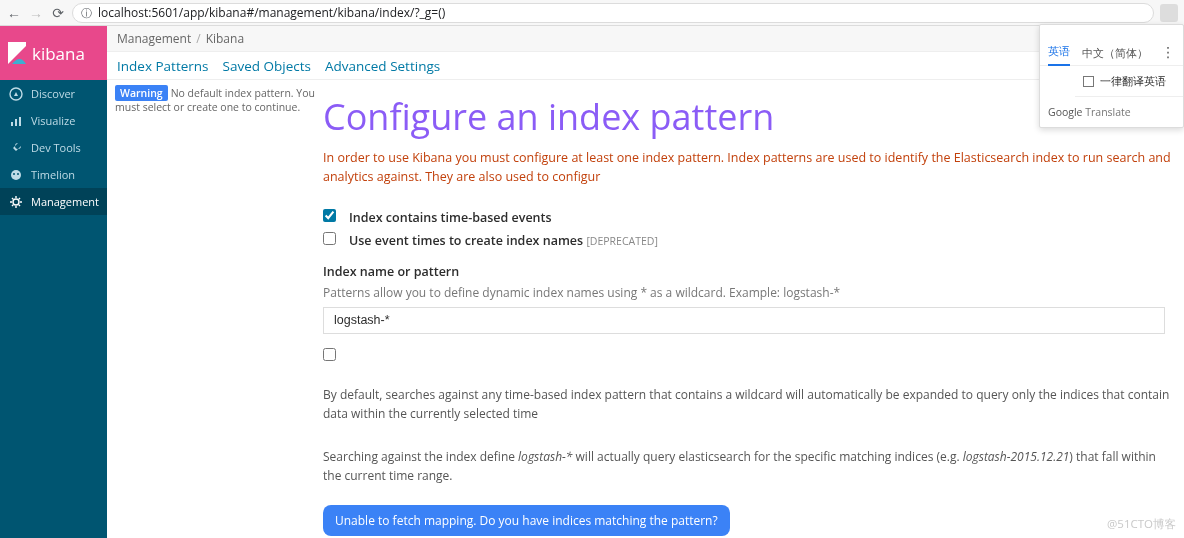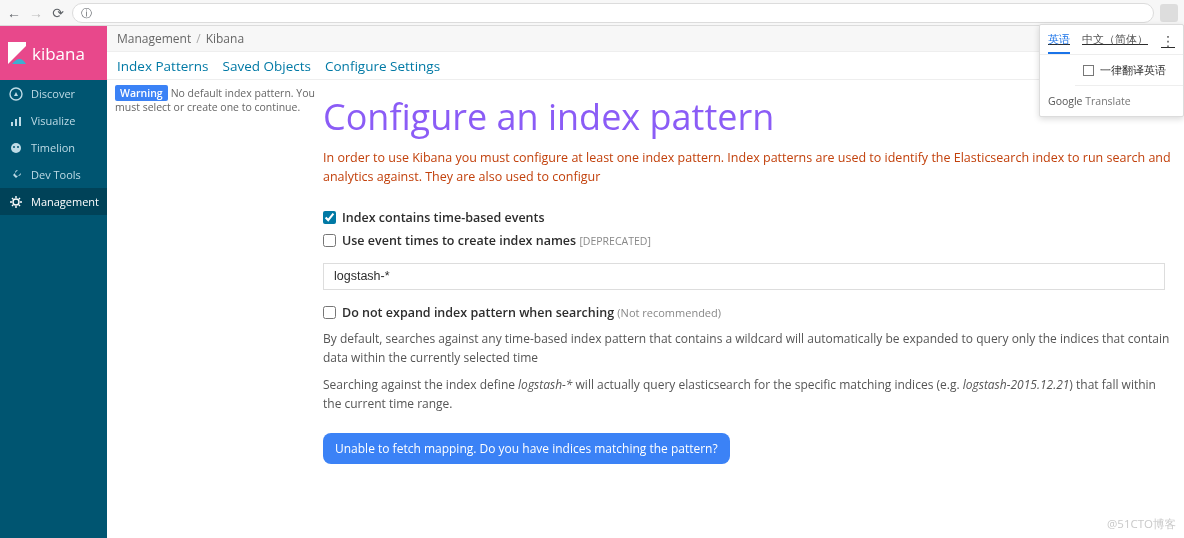--- a/index.html
+++ b/index.html
@@ -32,60 +32,61 @@
 .content-row { flex: 1; display: flex; overflow: hidden; }
 
 .warn-col { width: 216px; padding: 6px 8px; }
 .warn-box { font-size: 10.5px; color: #666; line-height: 1.35; }
 .warn-label { background: #3b82f6; color: #fff; padding: 1px 5px; border-radius: 2px; font-weight: 600; margin-right: 3px; font-size: 10.5px; }
 
 .page { flex: 1; padding: 12px 10px 0 0; overflow: hidden; }
 .page h1 { font-size: 36px; font-weight: 400; color: #8b5cf6; margin-bottom: 8px; }
 .intro { font-size: 12.5px; color: #c2410c; margin-bottom: 22px; line-height: 1.5; }
 
-.form-row { margin-bottom: 6px; font-size: 12.5px; display: flex; align-items: center; gap: 6px; }
+.form-row { margin-bottom: 6px; font-size: 12.5px; display: flex; align-items: flex-start; gap: 13px; }
 .form-row input[type=checkbox] { accent-color: #0079a5; }
 .form-row label { color: #2d2d2d; }
 .form-row .bold { font-weight: 600; }
 .form-row .dep { font-size: 10.5px; color: #888; font-weight: 400; }
 
 .field-block { margin-top: 14px; }
 .field-label { font-weight: 600; font-size: 12.5px; margin-bottom: 4px; }
 .field-help { font-size: 12px; color: #777; margin-bottom: 6px; }
 .text-input { width: 99%; height: 27px; border: 1px solid #ddd; padding: 0 10px; font-size: 12.5px; color: #2d2d2d; }
 
 .expand-block { margin-top: 14px; }
 .notrec { font-size: 11px; color: #888; font-weight: 400; }
-.expl { font-size: 12px; color: #555; margin-top: 8px; line-height: 1.6; }
+.expl { font-size: 12px; color: #555; margin-top: 24px; line-height: 1.6; }
 .expl em { font-style: italic; }
 
 .fetch-btn { display: inline-block; margin-top: 20px; background: #3b82f6; color: #fff; font-size: 12px; padding: 7px 12px; border-radius: 8px; cursor: default; }
 
 .translate-pop { position: absolute; top: 24px; right: 0; width: 145px; background: #fff; border: 1px solid #dcdcdc; box-shadow: 0 2px 6px rgba(0,0,0,0.15); border-radius: 2px; font-size: 11px; z-index: 100; }
-.translate-pop .tabs { display: flex; align-items: flex-start; border-bottom: 1px solid #eee; padding: 6px 8px 4px; text-decoration: underline; }
+.translate-pop .tabs { display: flex; align-items: flex-end; border-bottom: 1px solid #eee; padding: 17px 8px 4px; }
 .translate-pop .tab { color: #555; cursor: pointer; }
 .translate-pop .tab.active { color: #1a73e8; border-bottom: 2px solid #1a73e8; padding-bottom: 5px; margin-bottom: -5px; }
 .translate-pop .tab + .tab { margin-left: 12px; }
 .translate-pop .dots { margin-left: auto; font-size: 14px; color: #555; cursor: pointer; }
 .translate-pop .opt-row { display: flex; align-items: center; padding: 7px 8px; gap: 6px; border-bottom: 1px solid #eee; margin-left: 35px; }
 .translate-pop .opt-row .cb { width: 11px; height: 11px; border: 1px solid #777; }
 .translate-pop .brand { padding: 8px; color: #777; font-size: 10.5px; }
 .translate-pop .brand b { color: #555; font-weight: 500; }
 
 .watermark { position: absolute; right: 8px; bottom: 6px; font-size: 11.5px; color: #c9c9c9; }
 </style>
 </head>
 <body>
 
 <div class="browser-bar">
   <span class="nav-arrow">←</span>
   <span class="nav-arrow" style="color:#bdbdbd">→</span>
   <span class="nav-arrow">⟳</span>
   <div class="url-box">
     <span class="info">ⓘ</span>
+    <span>localhost:5601/app/kibana#/management/kibana/index/?_g=()</span>
   </div>
   <div class="ext-icon"></div>
 </div>
 
 <div class="app">
   <div class="sidebar">
     <div class="logo-block">
       <svg width="22" height="26" viewBox="0 0 22 26">
           <path d="M2 2 H20 V6 L2 24 Z" fill="#fff"></path>
           <path d="M6 24 Q14 14 20 24 Z" fill="#3caed2"></path>
@@ -103,31 +104,31 @@
       <li>
         <svg width="14" height="14" viewBox="0 0 14 14">
             <rect x="2" y="8" width="2" height="4" fill="#bedbe6"></rect>
             <rect x="6" y="5" width="2" height="7" fill="#bedbe6"></rect>
             <rect x="10" y="3" width="2" height="9" fill="#bedbe6"></rect>
           </svg>
         <span>Visualize</span>
       </li>
       <li>
         <svg width="14" height="14" viewBox="0 0 14 14">
+            <path d="M9 2 A3 3 0 1 0 12 5 L7 10 L4 7 Z" fill="#bedbe6"></path>
+          </svg>
+        <span>Dev Tools</span>
+      </li>
+      <li>
+        <svg width="14" height="14" viewBox="0 0 14 14">
             <circle cx="7" cy="7" r="5" fill="#bedbe6"></circle>
             <circle cx="5" cy="6" r="1" fill="#005571"></circle>
             <circle cx="9" cy="6" r="1" fill="#005571"></circle>
           </svg>
         <span>Timelion</span>
-      </li>
-      <li>
-        <svg width="14" height="14" viewBox="0 0 14 14">
-            <path d="M9 2 A3 3 0 1 0 12 5 L7 10 L4 7 Z" fill="#bedbe6"></path>
-          </svg>
-        <span>Dev Tools</span>
       </li>
       <li class="active">
         <svg width="14" height="14" viewBox="0 0 14 14">
             <circle cx="7" cy="7" r="3" fill="none" stroke="#fff" stroke-width="1.4"></circle>
             <g stroke="#fff" stroke-width="1.4">
               <line x1="7" y1="1" x2="7" y2="3"></line>
               <line x1="7" y1="11" x2="7" y2="13"></line>
               <line x1="1" y1="7" x2="3" y2="7"></line>
               <line x1="11" y1="7" x2="13" y2="7"></line>
               <line x1="3" y1="3" x2="4.2" y2="4.2"></line>
@@ -143,21 +144,21 @@
 
   <div class="main">
     <div class="crumb-bar">
       <span>Management</span>
       <span class="sep">/</span>
       <span>Kibana</span>
     </div>
     <div class="subnav-bar">
       <a>Index Patterns</a>
       <a>Saved Objects</a>
-      <a>Configure Settings</a>
+      <a>Advanced Settings</a>
     </div>
 
     <div class="content-row">
       <div class="warn-col">
         <div class="warn-box">
           <span class="warn-label">Warning</span><span>No default index pattern. You must select or create one to continue.</span>
         </div>
       </div>
 
       <div class="page">
@@ -170,30 +171,28 @@
         </div>
         <div class="form-row">
           <input type="checkbox" style="">
           <label class="bold">
             <span>Use event times to create index names</span>
             <span class="dep">[DEPRECATED]</span>
           </label>
         </div>
 
         <div class="field-block">
+          <div class="field-label">Index name or pattern</div>
+          <div class="field-help">Patterns allow you to define dynamic index names using * as a wildcard. Example: logstash-*</div>
           <input class="text-input" type="text" value="logstash-*" style="">
         </div>
 
         <div class="expand-block">
           <div class="form-row">
             <input type="checkbox" style="">
-            <label class="bold">
-              <span>Do not expand index pattern when searching</span>
-              <span class="notrec">(Not recommended)</span>
-            </label>
           </div>
           <p class="expl">By default, searches against any time-based index pattern that contains a wildcard will automatically be expanded to query only the indices that contain data within the currently selected time</p>
           <p class="expl">
             <span>Searching against the index define </span><em>logstash-*</em><span> will actually query elasticsearch for the specific matching indices (e.g. </span><em>logstash-2015.12.21</em><span>) that fall within the current time range.</span>
           </p>
           <div class="fetch-btn">Unable to fetch mapping. Do you have indices matching the pattern?</div>
         </div>
       </div>
     </div>
   </div>

